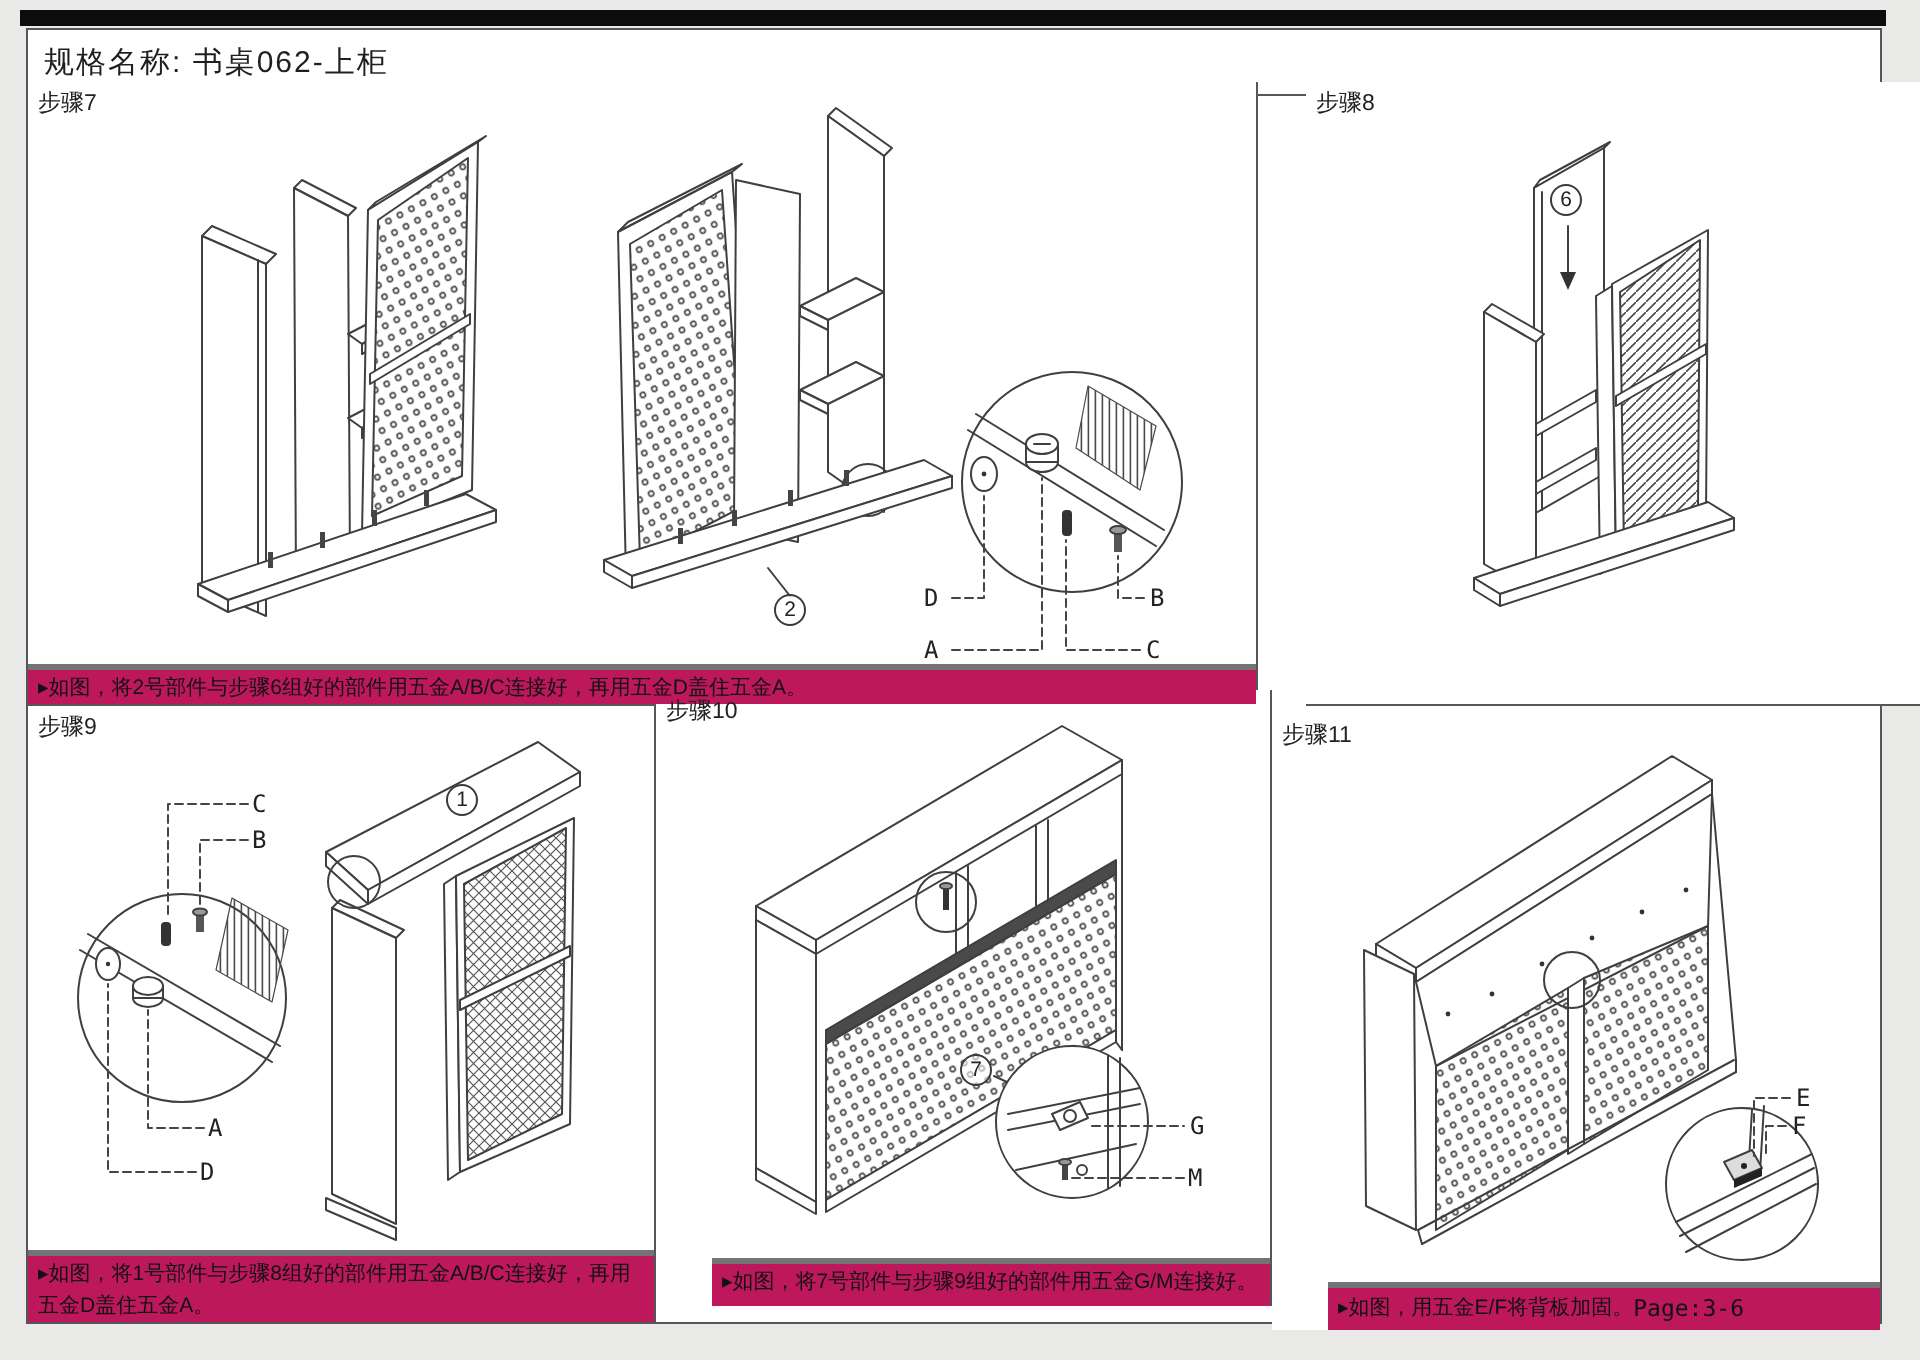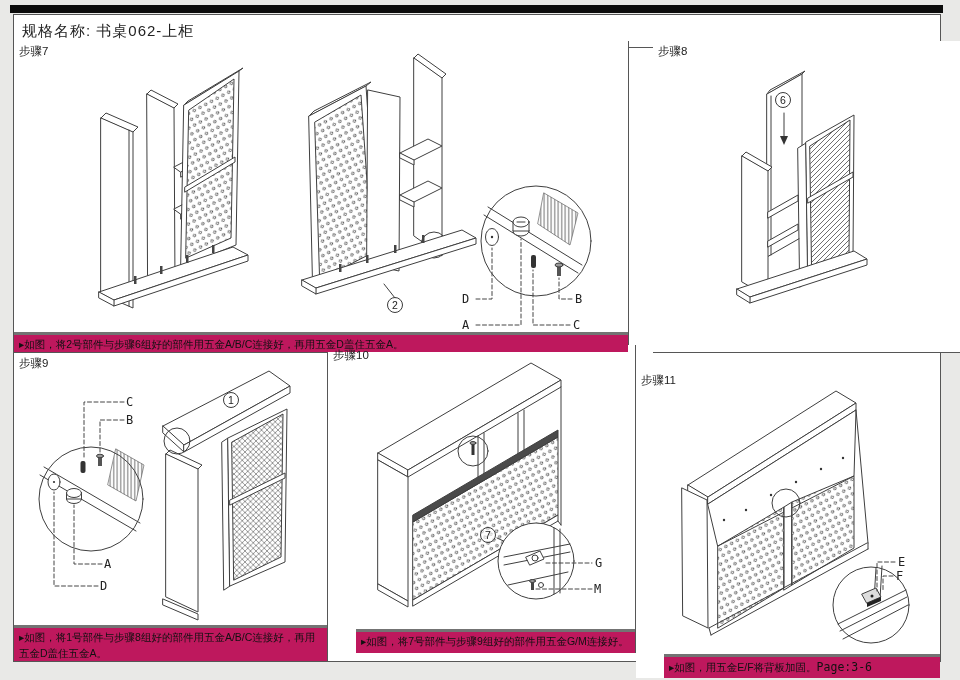--- a/index.html
+++ b/index.html
@@ -20,21 +20,21 @@
     font-size:15px; letter-spacing:1px; color:#1f1f1f;
   }
   .grid { position:absolute; left:0; top:26px; width:926px; height:620px; }
   .panel { position:absolute; background:#fff; }
   .panel.bordered-r { border-right:1px solid #565656; }
   .panel.bordered-b { border-bottom:1px solid #565656; }
   #p7  { left:0;   top:0;   width:615px; height:312px; }
   #p8  { left:639px; top:0; width:311px; height:312px; }
   #p9  { left:0;   top:312px; width:314px; height:308px;padding-left:13px; }
   #p10 { left:314px; top:304px; width:308px; height:308px; }
-  #p11 { left:622px; top:329px; width:304px; height:308px; }
+  #p11 { left:622px; top:316px; width:304px; height:308px; }
   .step-label { position:absolute; top:3px; left:5px; font-size:11.5px; color:#222; z-index:3; }
   .caption {
     position:absolute; left:0; right:0; bottom:0;
     border-top:3px solid #737373; background:#be185d;
     font-size:10.5px; line-height:1.5; padding:2px 5px; color:#111; z-index:3;
   }
   .caption.tall { height:36px; }
   .caption.short { height:20px; }
   .caption.mid { height:24px;margin-left:28px; }
   .caption.split { display:flex; align-items:flex-end; }

